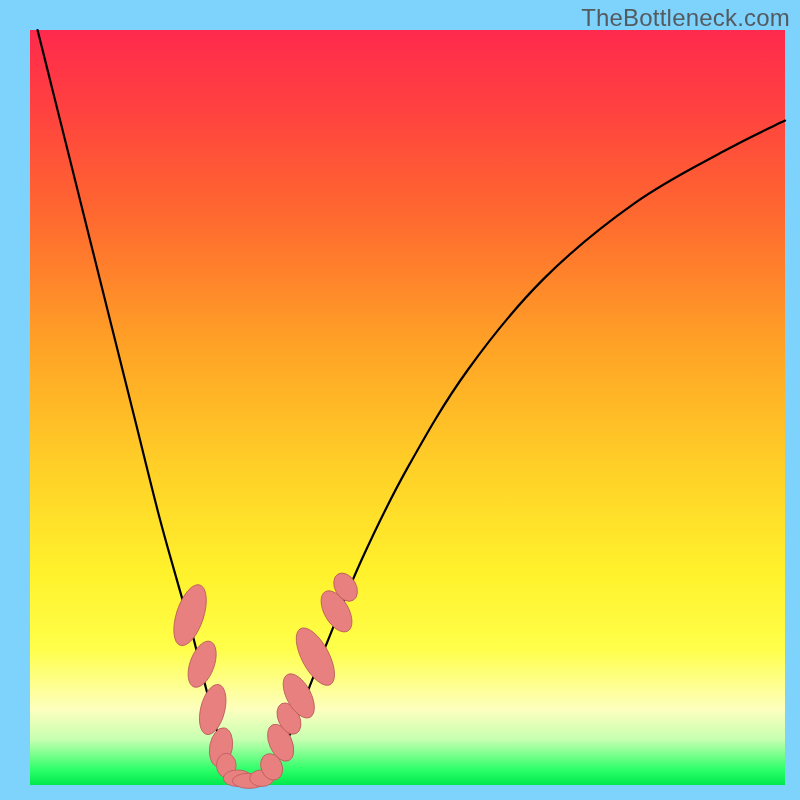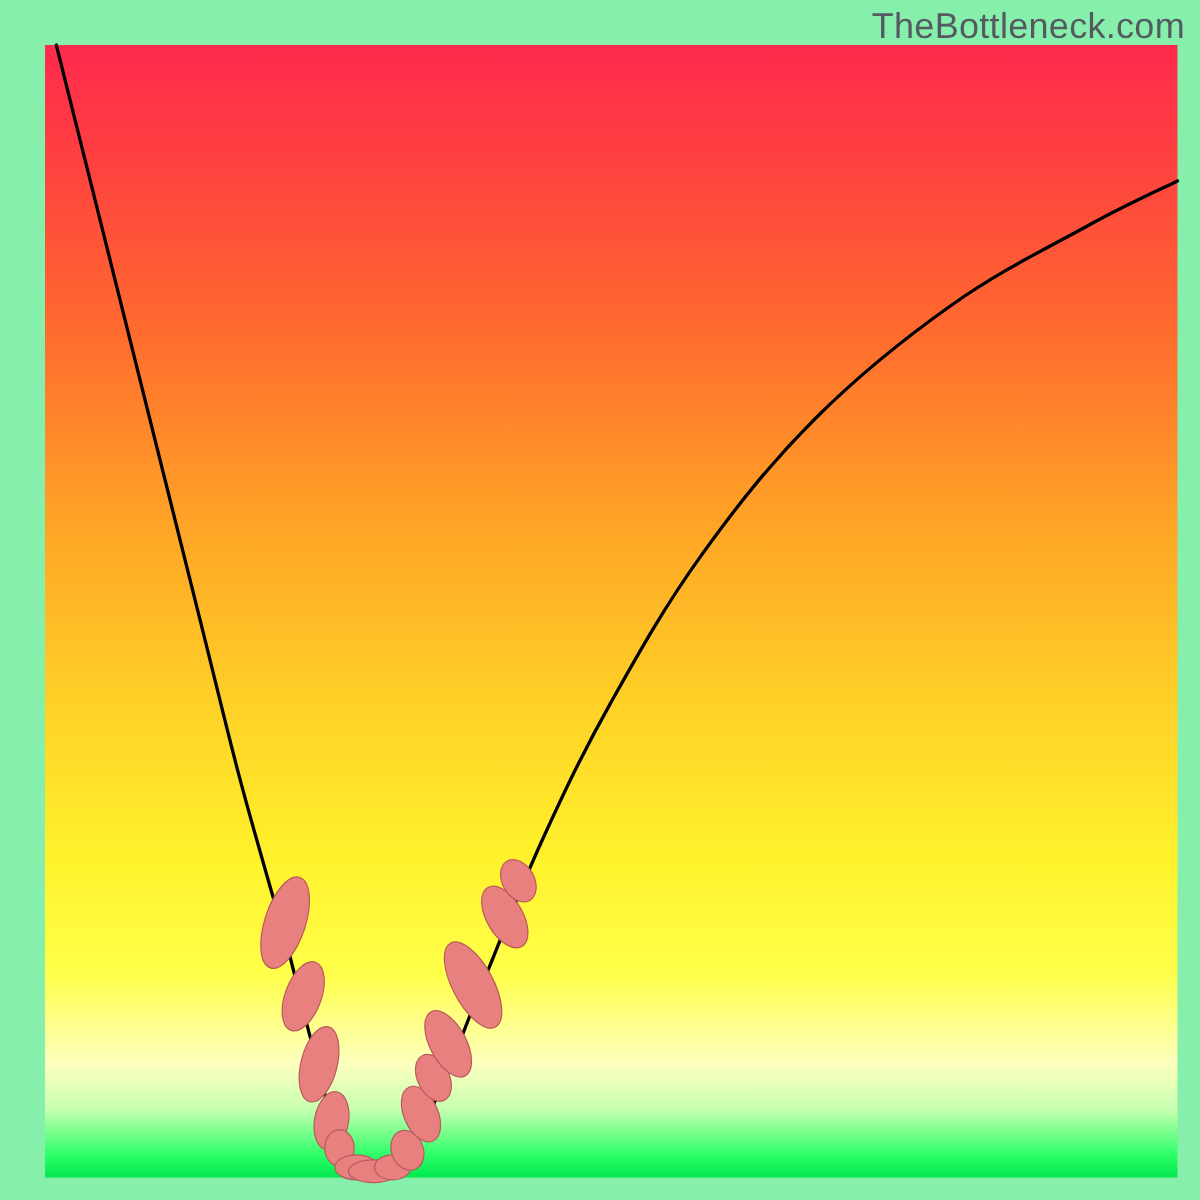--- a/index.html
+++ b/index.html
@@ -8,21 +8,21 @@
     width: 800px;
     height: 800px;
     overflow: hidden;
     background: #000;
     font-family: Arial, Helvetica, sans-serif;
   }
   .frame {
     position: relative;
     width: 800px;
     height: 800px;
-    background: #86efac;
+    background: #7dd3fc;
   }
   .plot-area {
     position: absolute;
     left: 30px;
     top: 30px;
     width: 755px;
     height: 755px;
     background: linear-gradient(
       to bottom,
       #ff2a4d 0%,

